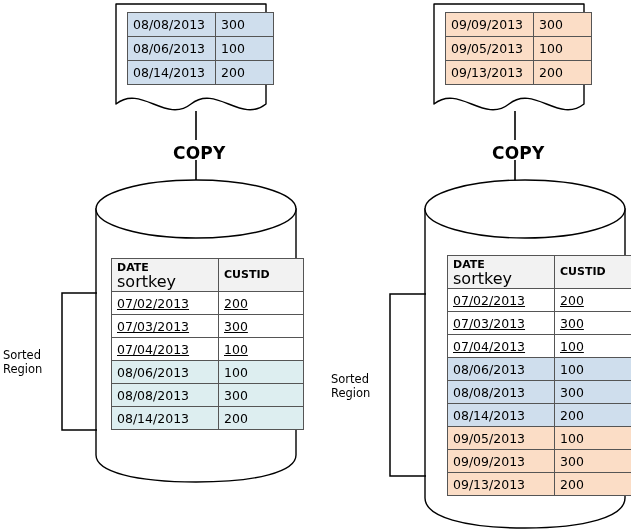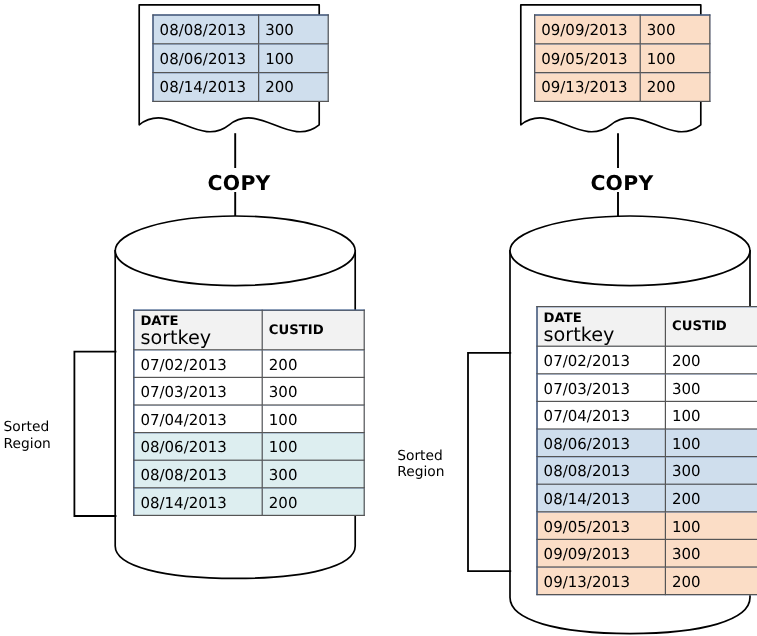--- a/index.html
+++ b/index.html
@@ -47,21 +47,21 @@
   }
 
   
   .doc-table td { height: 19px; }
   .doc-table .c-date { width: 77px; }
   .doc-table .c-cust { width: 47px; }
 
   .fill-blue   { background: #cfdeed; }
   .fill-orange { background: #fbddc6; }
   .fill-cyan   { background: #ddeef0; }
-  .fill-white  { background: #ffffff; }
+  .fill-white  { background: #ffffff; text-decoration: underline; }
 
   
   .db-table { width: 170px; }
   .db-table td { height: 18px; }
   .db-table th {
     text-align: center;
     background: #f2f2f2;
     padding: 3px 4px 4px 4px;
     height: 28px;
     vertical-align: middle;

